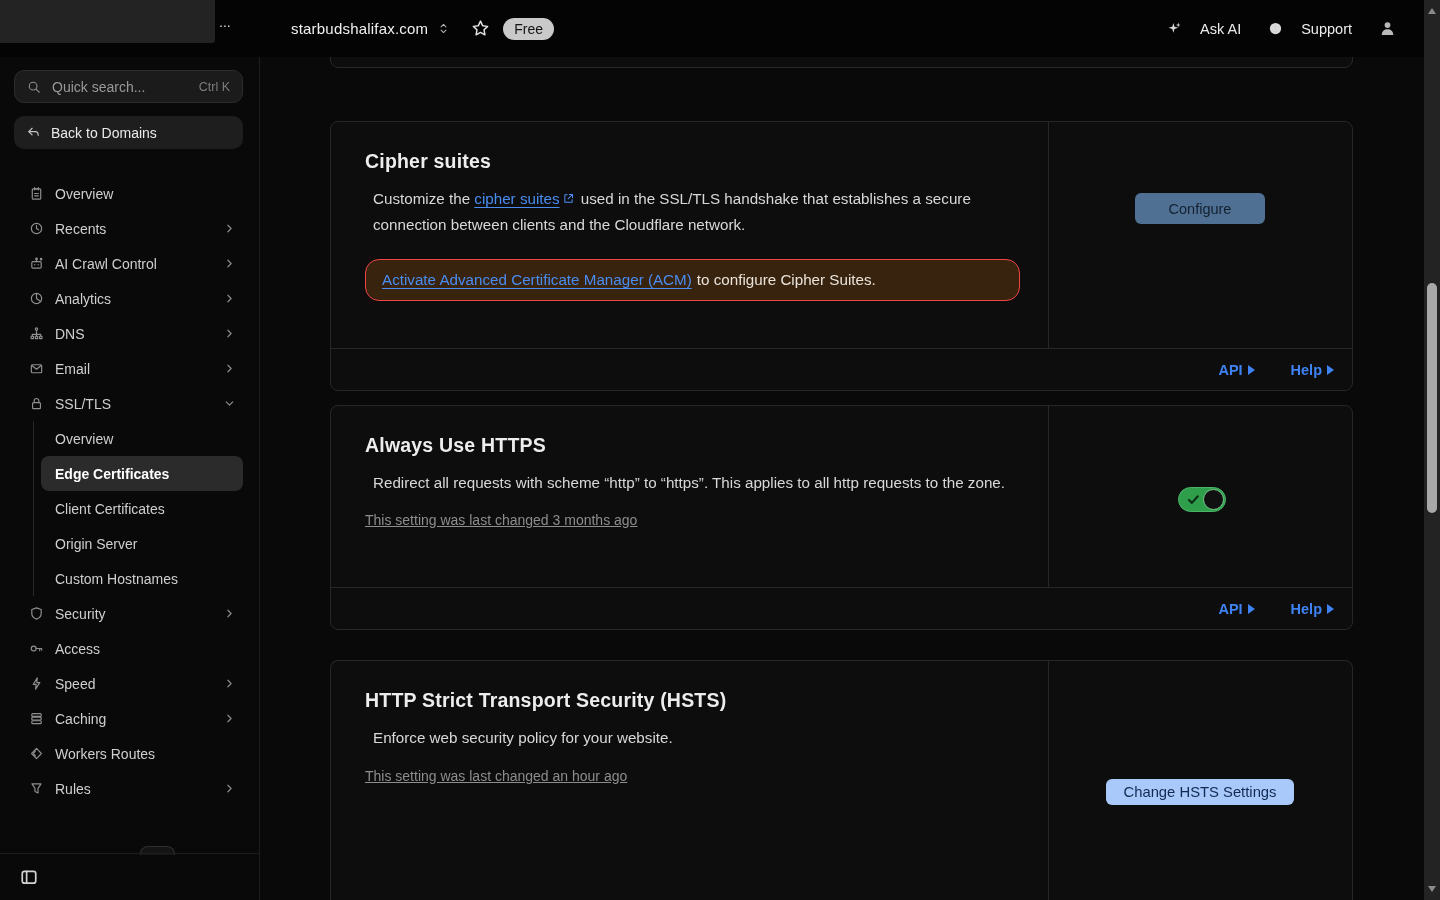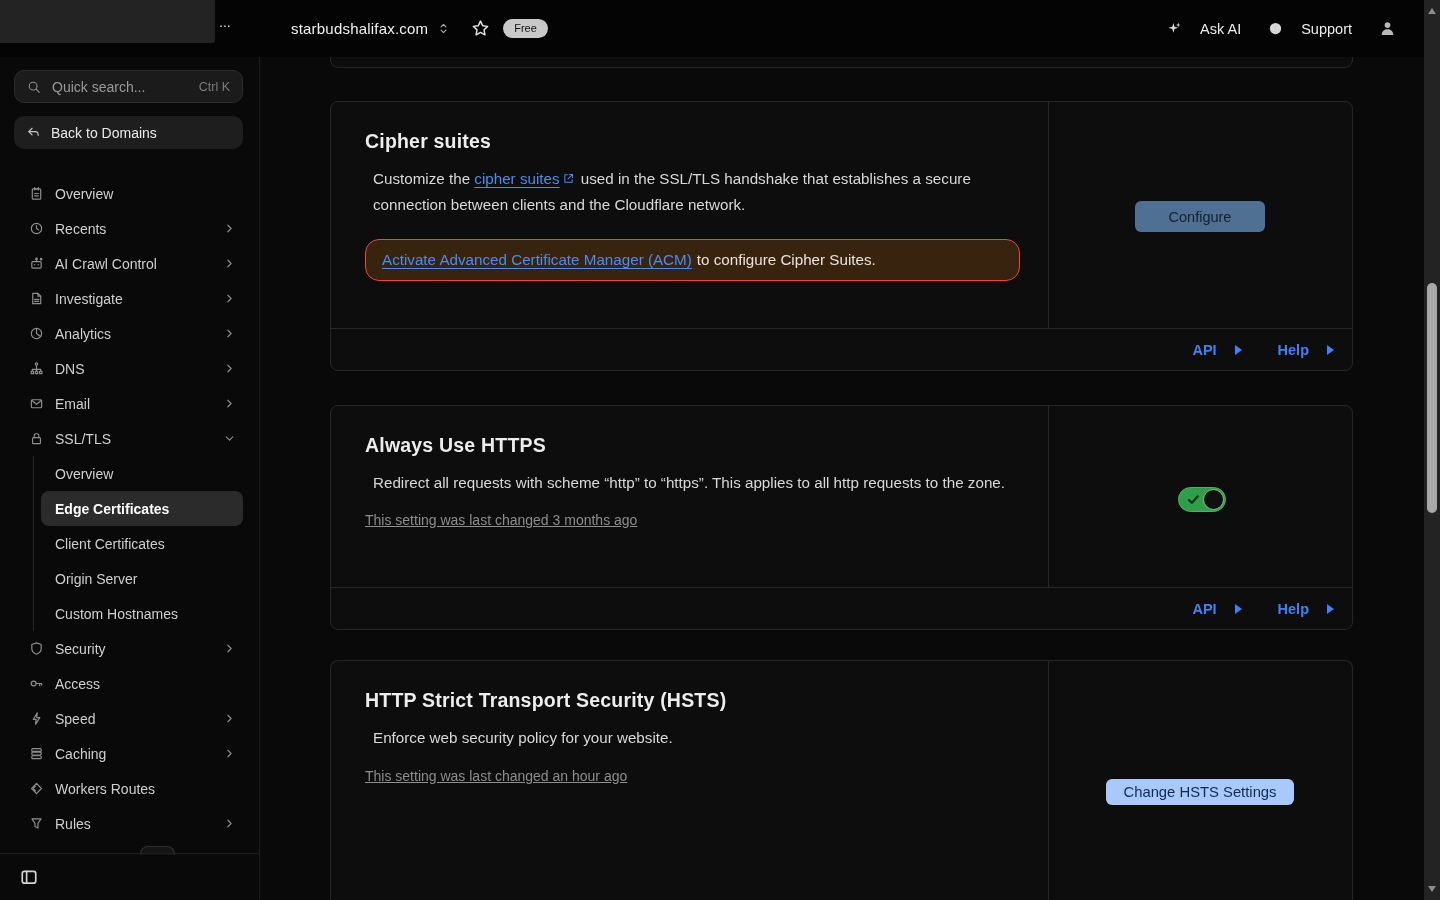--- a/index.html
+++ b/index.html
@@ -8,21 +8,21 @@
 
   
   .topbar{position:absolute;left:0;top:0;width:1440px;height:57px;background:#040404;z-index:6;}
   .redacted{position:absolute;left:0;top:0;width:215px;height:43px;background:#232323;border-radius:0 0 3px 0;}
   .acct-overflow{position:absolute;left:219px;top:0;height:43px;display:flex;align-items:center;
                  color:#dedede;font-size:14px;}
   .domain-group{position:absolute;left:291px;top:0;height:57px;display:flex;align-items:center;}
   .domain{font-size:15px;font-weight:500;color:#f0f0f0;letter-spacing:.2px;}
   .updown{width:13px;height:13px;color:#b5b5b5;margin-left:9px;display:inline-flex;}
   .star{width:19px;height:19px;color:#e4e4e4;margin-left:21px;display:inline-flex;cursor:pointer;}
-  .plan-badge{margin-left:13px;background:#c9c9c9;color:#141414;font-size:11px;font-weight:500;
+  .plan-badge{margin-left:13px;background:#c9c9c9;color:#141414;font-size:14px;font-weight:500;
               padding:4px 11px;border-radius:999px;line-height:1;}
   .top-right{position:absolute;right:44px;top:0;height:57px;display:flex;align-items:center;gap:27px;}
   .hbtn{display:flex;align-items:center;gap:18px;background:none;border:none;color:#ececec;
         font-size:14.5px;font-weight:500;font-family:inherit;cursor:pointer;padding:0;}
   .hbtn .hicon{width:15px;height:15px;display:inline-flex;color:#d9d9d9;}
   .avatar{width:17px;height:17px;display:inline-flex;color:#b9b9b9;cursor:pointer;}
 
   
   .sidebar{position:absolute;left:0;top:57px;bottom:0;width:259px;background:#090909;
            border-right:1px solid #1d1d1d;z-index:5;}
@@ -53,46 +53,46 @@
   .peek{position:absolute;left:140px;top:789px;width:33px;height:8px;background:#141414;
         border:1px solid #2f2f2f;border-bottom:none;border-radius:8px 8px 0 0;}
   .side-divider{position:absolute;left:0;right:0;top:796px;height:1px;background:#1d1d1d;}
   .collapse-btn{position:absolute;left:20px;top:811px;width:18px;height:18px;color:#d2d2d2;
                 display:inline-flex;cursor:pointer;}
 
   
   .card{position:absolute;left:330px;width:1023px;background:#0d0d0d;border:1px solid #272727;
         border-radius:8px;box-sizing:border-box;}
   .card-top-partial{top:14px;height:54px;}
-  .card-cipher{top:101px;height:270px;}
+  .card-cipher{top:121px;height:270px;}
   .card-https{top:405px;height:225px;}
   .card-hsts{top:660px;height:290px;border-bottom:none;border-radius:8px 8px 0 0;}
   .vdiv{position:absolute;left:717px;top:0;bottom:42px;width:1px;background:#272727;}
   .vdiv.full{bottom:0;}
   .card-body{padding:28px 34px 0;width:655px;box-sizing:content-box;}
   .card h2{margin:0 0 13px;font-size:19.5px;font-weight:600;color:#ededed;letter-spacing:.2px;}
   .card p.desc{margin:8px;font-size:15.2px;line-height:1.7;color:#d8d8d8;}
   .muted{margin-top:16px;font-size:14px;color:#8d8d8d;text-decoration:underline;}
   .ext-link{color:#4a8cf0;text-decoration:underline;text-underline-offset:3px;cursor:pointer;}
   .ext-icon{display:inline-flex;width:13px;height:13px;color:#4a8cf0;margin:0 2px;vertical-align:-1px;}
 
   .banner{margin-top:21px;height:40px;display:flex;align-items:center;padding:0 16px;
           background:#38230f;border:1px solid #ef4444;border-radius:14px;font-size:15.2px;white-space:nowrap;}
   .banner .btext{color:#eae3da;margin-left:5px;}
 
   .action-col{position:absolute;left:717px;right:0;top:0;bottom:42px;display:flex;justify-content:center;}
   .btn{border:none;border-radius:6px;font-family:inherit;cursor:pointer;}
-  .btn-muted{margin-top:99px;height:31px;padding:0 34px;background:#4f7093;color:#13202f;
+  .btn-muted{margin-top:71px;height:31px;padding:0 34px;background:#4f7093;color:#13202f;
              font-size:14.5px;font-weight:500;align-self:flex-start;}
   .btn-primary{margin-top:118px;height:26px;padding:0 18px;background:#a9c9fb;color:#122a52;
                font-size:14.8px;font-weight:500;align-self:flex-start;}
 
   .card-footer{position:absolute;left:0;right:0;bottom:0;height:42px;border-top:1px solid #272727;
                display:flex;justify-content:flex-end;align-items:center;gap:36px;padding-right:18px;box-sizing:border-box;}
-  .flink{display:flex;align-items:center;gap:18px;color:#3f82f2;font-size:14.5px;font-weight:600;cursor:pointer;}
+  .flink{display:flex;align-items:center;gap:5px;color:#3f82f2;font-size:14.5px;font-weight:600;cursor:pointer;}
   .tri-right{width:0;height:0;border-top:5px solid transparent;border-bottom:5px solid transparent;
              border-left:7px solid #3f82f2;}
 
   
   .toggle{position:absolute;left:847px;top:81px;width:48px;height:25px;border-radius:13px;
           background:#2f9e4a;border:1px solid #4cb268;box-sizing:border-box;cursor:pointer;}
   .tcheck{position:absolute;left:7px;top:4px;width:15px;height:15px;color:#0c2d16;display:inline-flex;}
   .tknob{position:absolute;right:1px;top:1px;width:21px;height:21px;border-radius:50%;
          background:#101010;border:1.5px solid #79c78e;box-sizing:border-box;}
 
@@ -225,35 +225,20 @@
           <span class="nlabel">AI Crawl Control</span>
           <span class="nchev">
             <svg viewBox="0 0 16 16" fill="none" stroke="currentColor" stroke-width="1.25" stroke-linecap="round" stroke-linejoin="round">
               <path d="M6 4 L10 8 L6 12" stroke-width="1.5"></path>
             </svg>
           </span>
         </div>
         <div class="nav-item item">
           <span class="nicon">
             <svg viewBox="0 0 16 16" fill="none" stroke="currentColor" stroke-width="1.25" stroke-linecap="round" stroke-linejoin="round">
-              <path d="M4 2.5 H9.5 L12.5 5.5 V13.5 H4 Z"></path>
-              <path d="M9.5 2.5 V5.5 H12.5"></path>
-              <path d="M6 9 H10.5 M6 11 H10.5"></path>
-            </svg>
-          </span>
-          <span class="nlabel">Investigate</span>
-          <span class="nchev">
-            <svg viewBox="0 0 16 16" fill="none" stroke="currentColor" stroke-width="1.25" stroke-linecap="round" stroke-linejoin="round">
-              <path d="M6 4 L10 8 L6 12" stroke-width="1.5"></path>
-            </svg>
-          </span>
-        </div>
-        <div class="nav-item item">
-          <span class="nicon">
-            <svg viewBox="0 0 16 16" fill="none" stroke="currentColor" stroke-width="1.25" stroke-linecap="round" stroke-linejoin="round">
               <circle cx="8" cy="8" r="5.5"></circle>
               <path d="M8 2.5 V8 L12.4 11.2"></path>
             </svg>
           </span>
           <span class="nlabel">Analytics</span>
           <span class="nchev">
             <svg viewBox="0 0 16 16" fill="none" stroke="currentColor" stroke-width="1.25" stroke-linecap="round" stroke-linejoin="round">
               <path d="M6 4 L10 8 L6 12" stroke-width="1.5"></path>
             </svg>
           </span>

